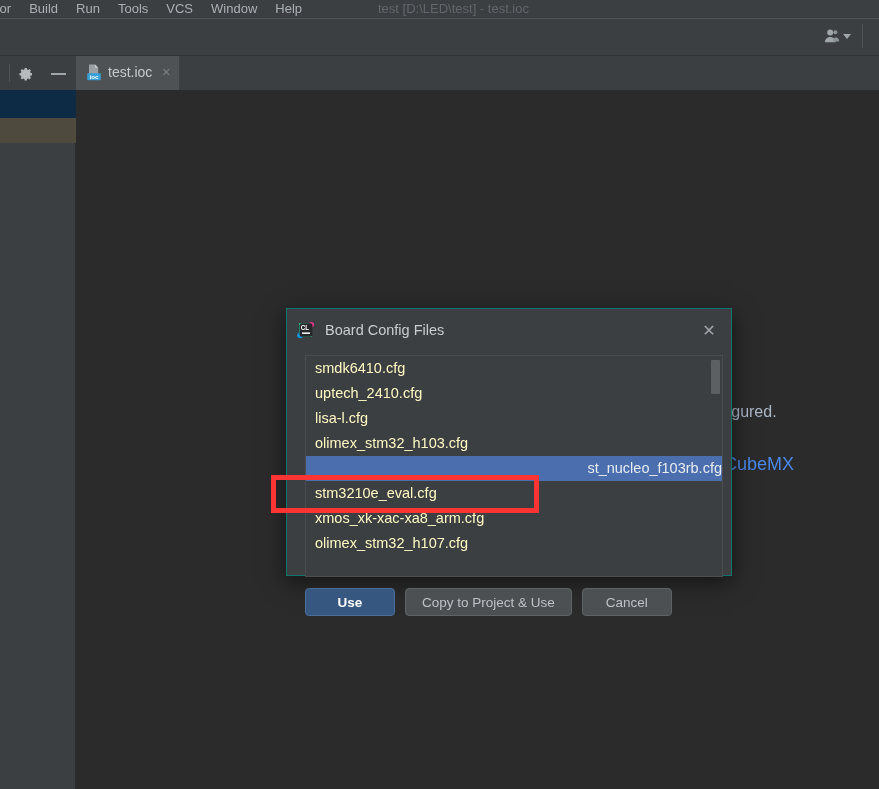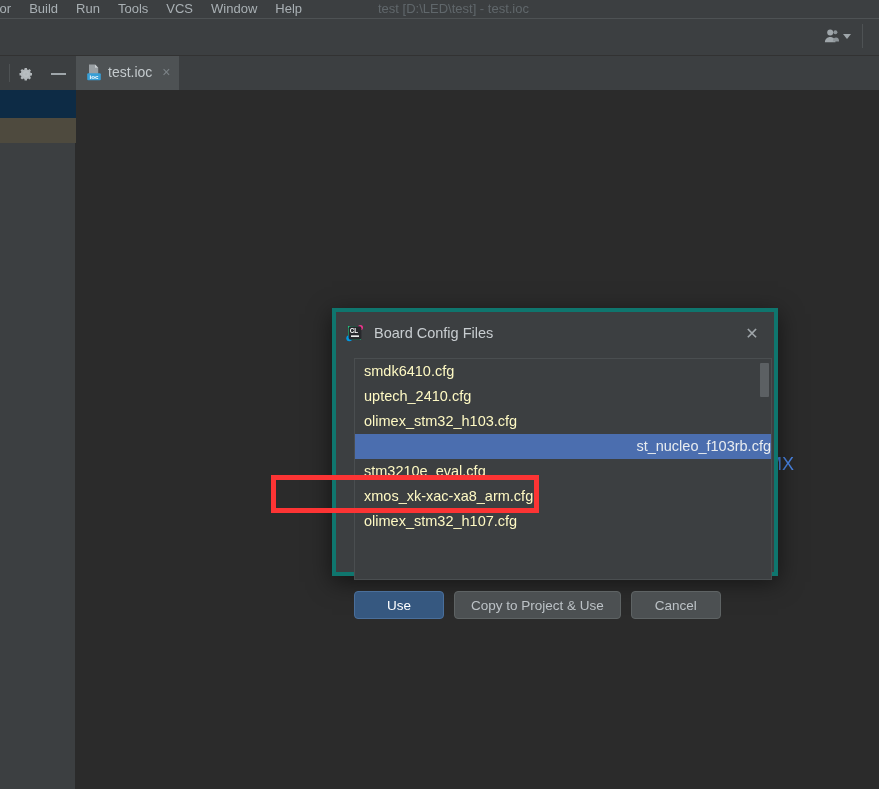--- a/index.html
+++ b/index.html
@@ -108,23 +108,22 @@
   }
   .lp-row { position: absolute; left: 0; width: 76px; }
   .lp-row.navy { top: 0; height: 28px; background: #0d2b45; }
   .lp-row.olive { top: 28px; height: 25px; background: #4e4a3e; }
 
   
   .dialog {
     position: absolute; left: 286px; top: 308px;
     width: 446px; height: 268px;
     background: #3c3f41;
-    border: 4px solid #0f766e;
+    border: 1px solid #0f766e;
     box-shadow: 0 6px 22px rgba(0,0,0,.55);
-    margin-left: 46px;
   }
   .dlg-title {
     position: absolute; left: 0; top: 0; width: 100%; height: 42px;
     display: flex; align-items: center; padding: 0 10px 0 10px;
   }
   .clion-icon { width: 18px; height: 18px; margin-right: 10px; display: block; }
   .dlg-title-text { color: #c8cdd0; font-size: 14.5px; }
   .dlg-close {
     position: absolute; right: 12px; top: 11px;
     width: 20px; height: 20px; color: #a0a6aa;
@@ -165,21 +164,21 @@
   }
   .btn {
     height: 28px; padding: 0 16px;
     font-size: 13.5px; color: #bcc2c6;
     background: #4c5052; border: 1px solid #5e6364; border-radius: 4px;
     display: flex; align-items: center; justify-content: center;
     white-space: nowrap; cursor: default;
   }
   .btn.primary {
     background: #365880; border: 1px solid #4a6f9b; color: #ffffff;
-    font-weight: normal; min-width: 90px;
+    font-weight: bold; min-width: 90px;
   }
   .btn.cancel { min-width: 90px; }
 
   
   .annot {
     position: absolute; left: 271px; top: 475px;
     width: 268px; height: 38px;
     border: 5px solid #fc3434;
     pointer-events: none;
   }
@@ -260,20 +259,21 @@
         <rect x="5" y="11.4" width="8" height="1.5" fill="#ffffff"></rect>
       </svg>
       <span class="dlg-title-text">Board Config Files</span>
       <span class="dlg-close">✕</span>
     </div>
 
     <div class="list-wrap">
       <div class="list" id="config-list">
           <div class="list-item">smdk6410.cfg</div>
           <div class="list-item">uptech_2410.cfg</div>
+          <div class="list-item">lisa-l.cfg</div>
           <div class="list-item">olimex_stm32_h103.cfg</div>
           <div class="list-item selected">st_nucleo_f103rb.cfg</div>
           <div class="list-item">stm3210e_eval.cfg</div>
           <div class="list-item">xmos_xk-xac-xa8_arm.cfg</div>
           <div class="list-item">olimex_stm32_h107.cfg</div>
         </div>
       <div class="scroll-track">
         <div class="scroll-thumb"></div>
       </div>
     </div>

